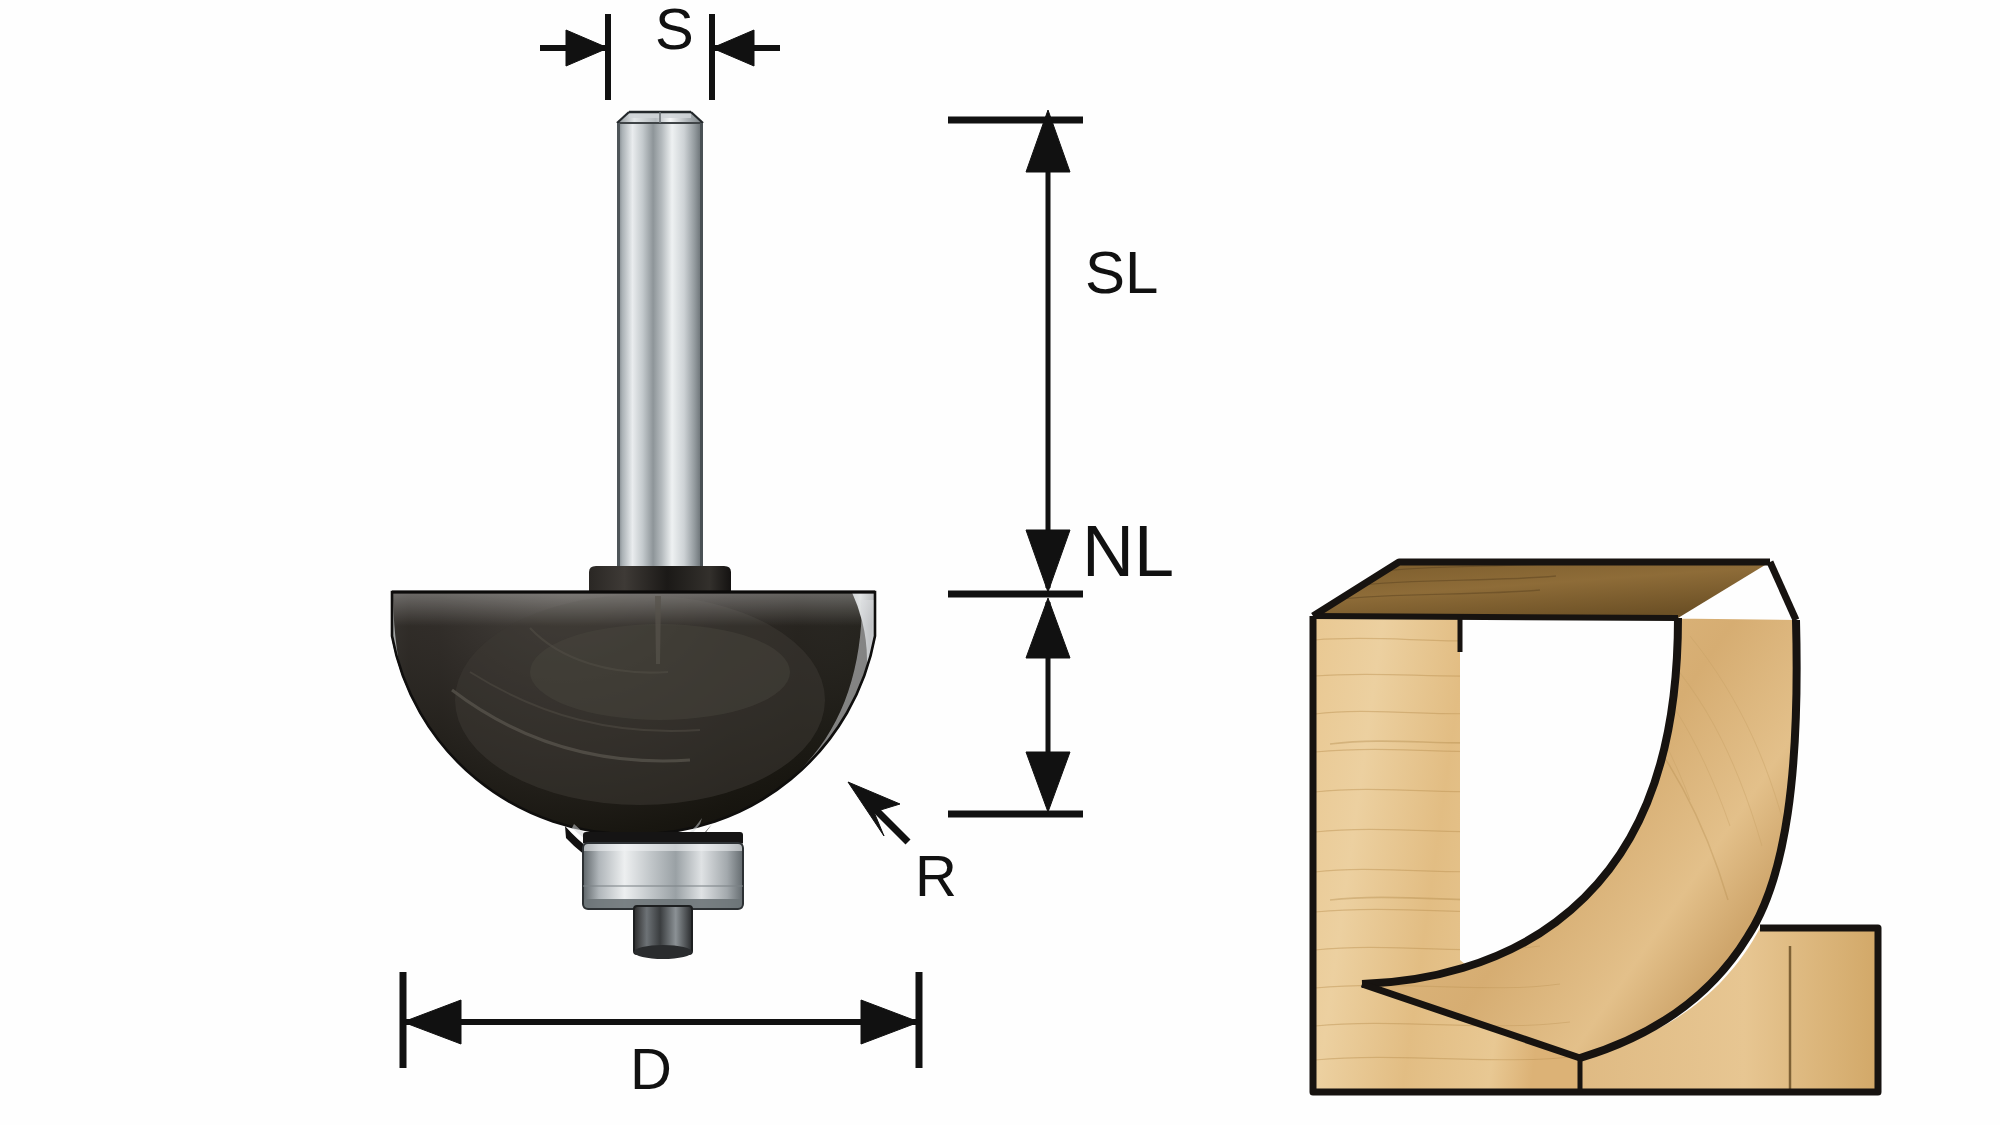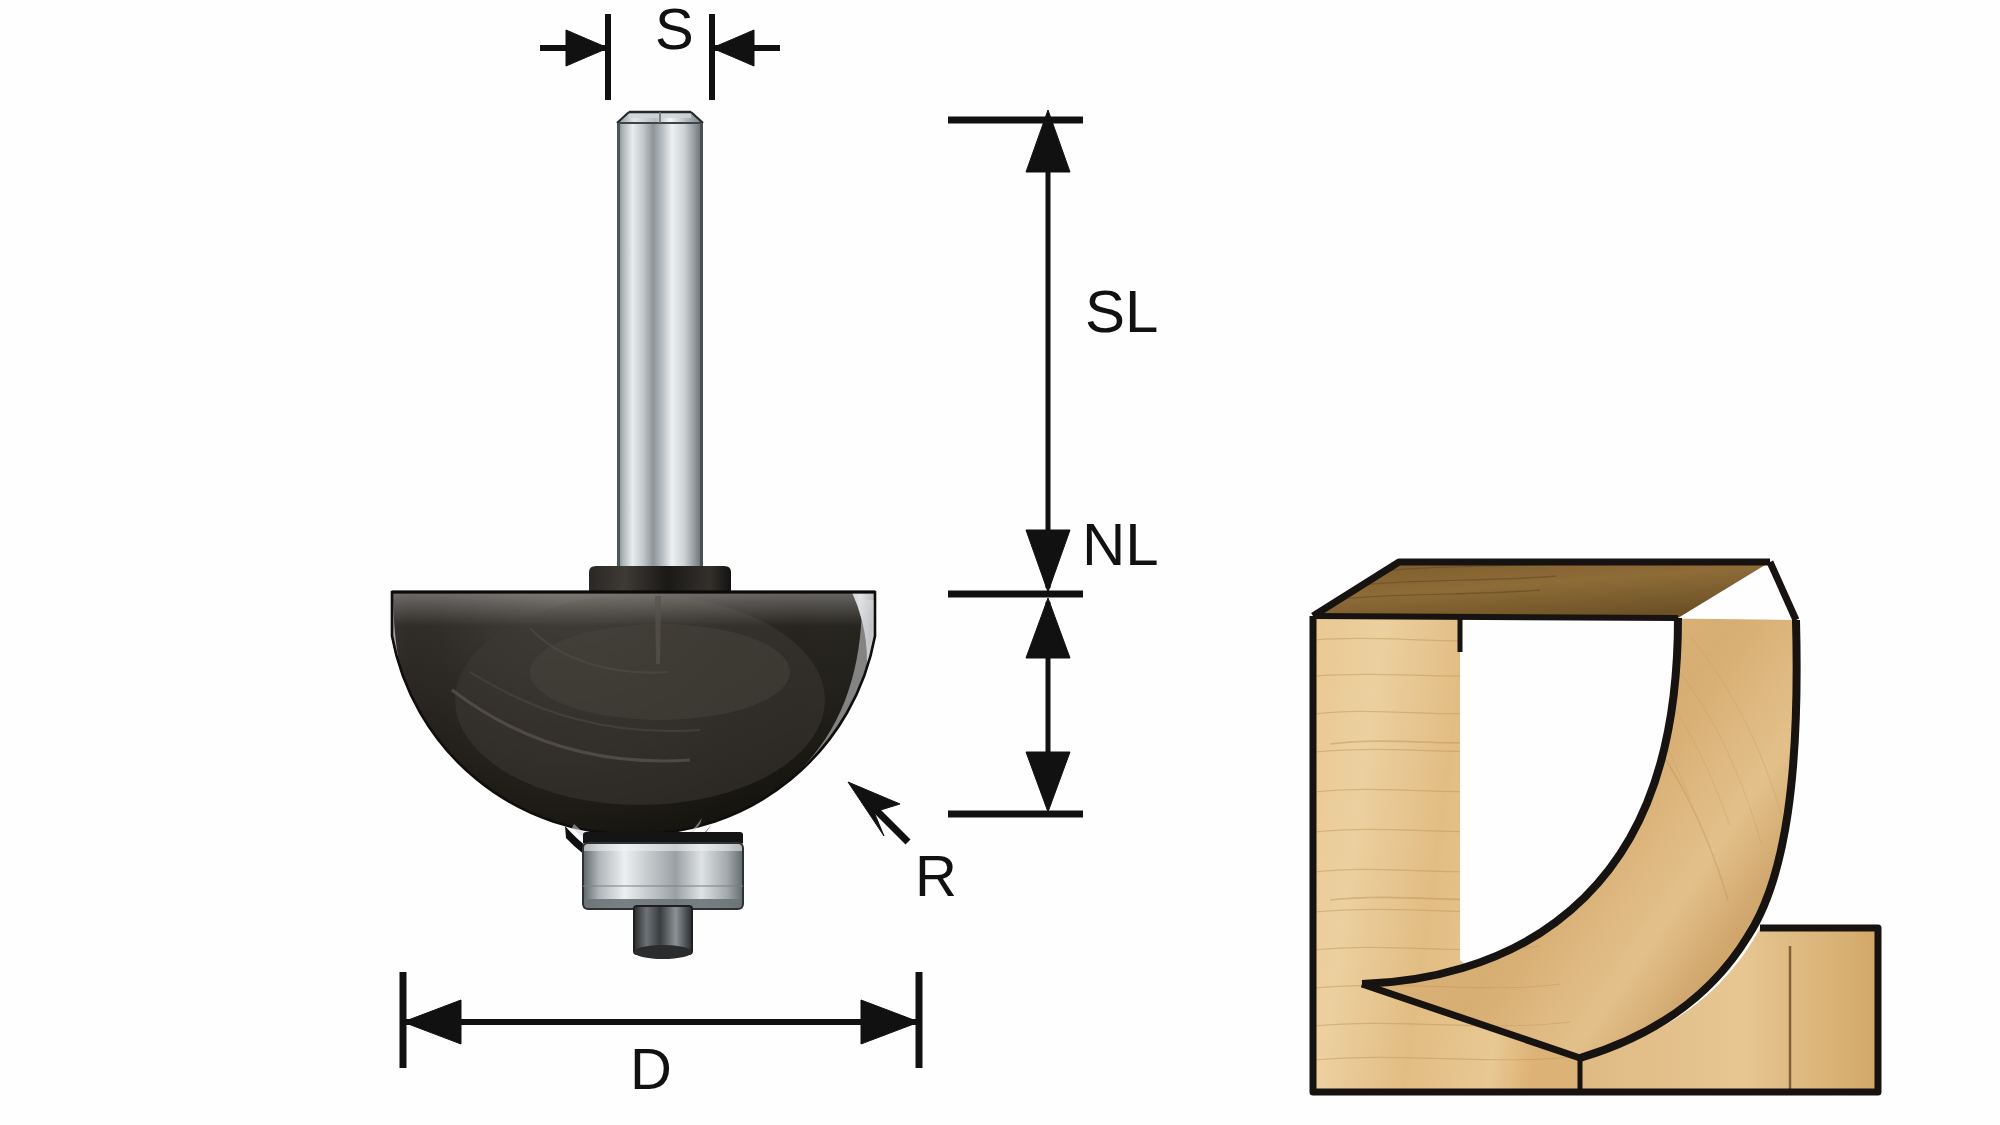--- a/index.html
+++ b/index.html
@@ -26,22 +26,22 @@
   }
   .dim-label {
     position: absolute;
     color: #111111;
     font-weight: 400;
     line-height: 1;
     white-space: nowrap;
     user-select: none;
   }
   #label-S  { left: 655px;  top: 0px;   font-size: 58px; }
-  #label-SL { left: 1085px; top: 243px; font-size: 60px; margin-top: 39px; }
-  #label-NL { left: 1082px; top: 515px; font-size: 60px; }
+  #label-SL { left: 1085px; top: 243px; font-size: 60px; }
+  #label-NL { left: 1082px; top: 515px; font-size: 72px; }
   #label-R  { left: 915px;  top: 847px; font-size: 58px; }
   #label-D  { left: 630px;  top: 1040px;font-size: 58px; }
 </style>
 </head>
 <body>
 
 <div id="stage">
 
   <svg class="layer" viewBox="0 0 2000 1125" xmlns="http://www.w3.org/2000/svg">
     <defs>

